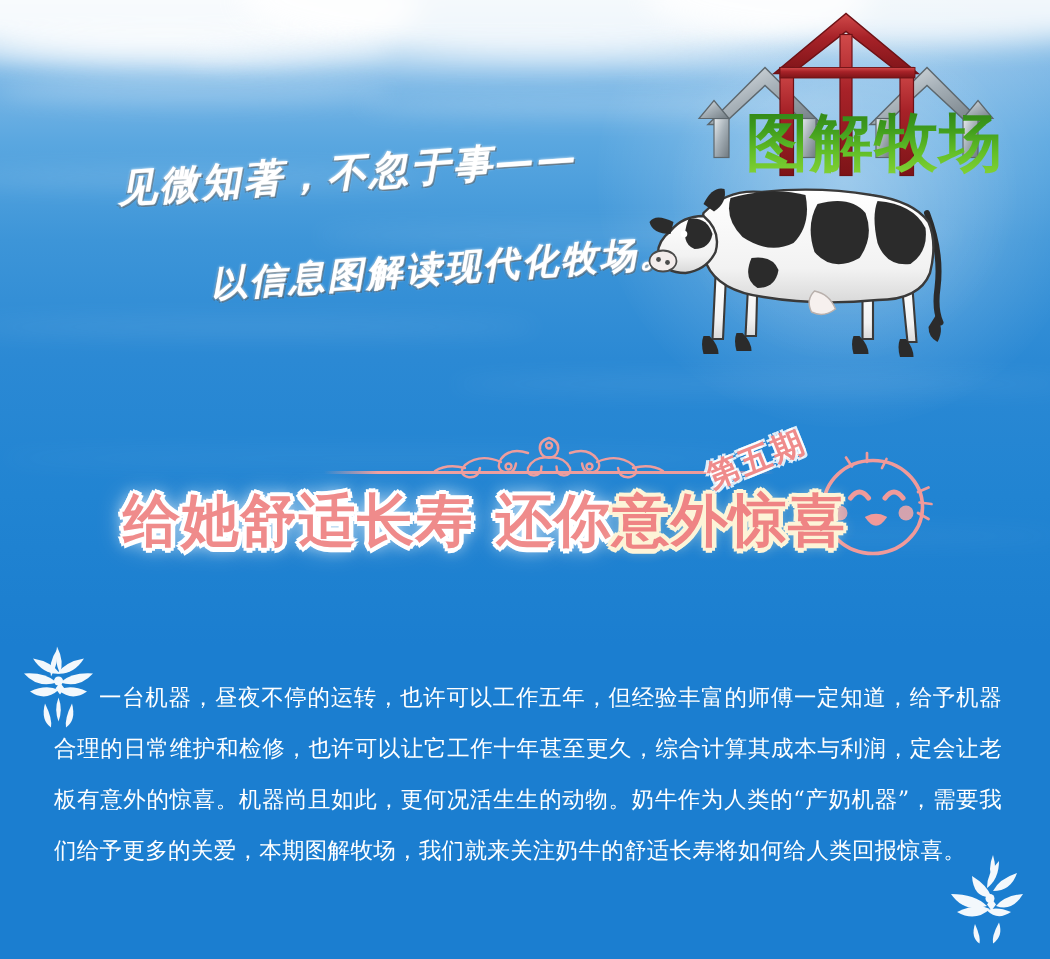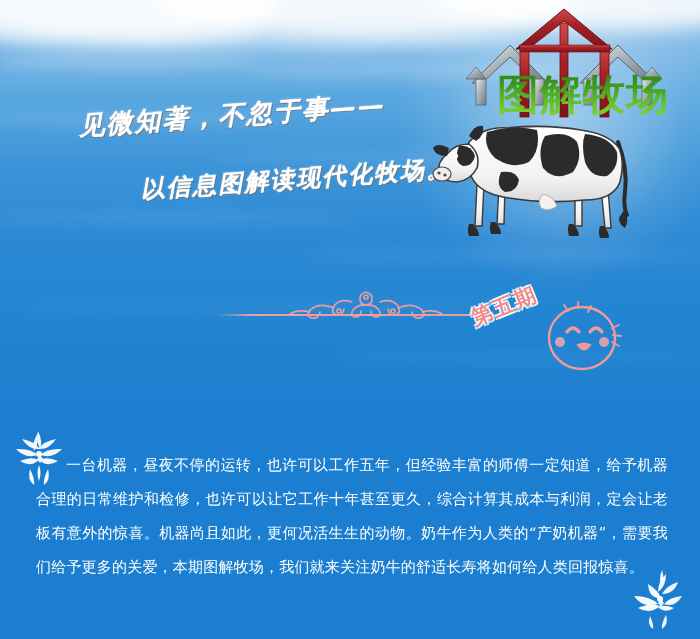--- a/index.html
+++ b/index.html
@@ -301,20 +301,23 @@
         <path d="M78 36 l7 -3 M79 43 l8 1 M78 50 l7 4" stroke-width="1.8"></path>
         <path d="M30 13 l4 6 M44 10 l0 6 M57 14 l-3 6" stroke-width="1.8"></path>
       </g>
       <circle cx="26" cy="50" r="5" fill="#f3a8a8" opacity="0.85"></circle>
       <circle cx="70" cy="50" r="5" fill="#f3a8a8" opacity="0.85"></circle>
     </svg>
   </div>
 
   <div class="issue-badge">第五期</div>
 
+  <div class="headline">
+    <span class="hl-a">给她舒适长寿  还你</span><span class="hl-b">意外惊喜</span>
+  </div>
 
   <div class="body-panel">
 
     <div class="orn-tl">
       <svg width="62" height="62" viewBox="0 0 62 62">
         <g fill="#ffffff">
           <path d="M30 6 q5 10 2 18 q-4 -8 -2 -18 z"></path>
           <path d="M30 8 q-6 9 -4 18 q5 -8 4 -18 z"></path>
           <path d="M14 14 q12 2 18 10 q-11 1 -18 -10 z"></path>
           <path d="M48 14 q-12 2 -18 10 q11 1 18 -10 z"></path>

